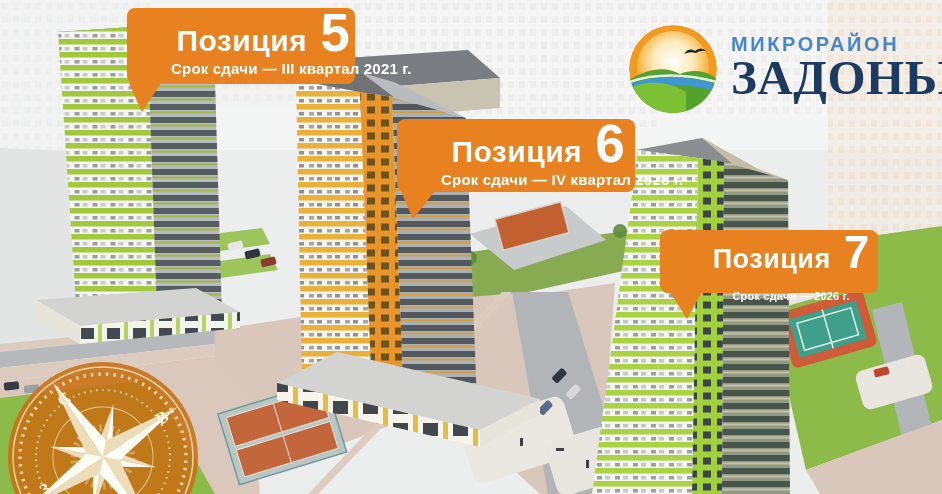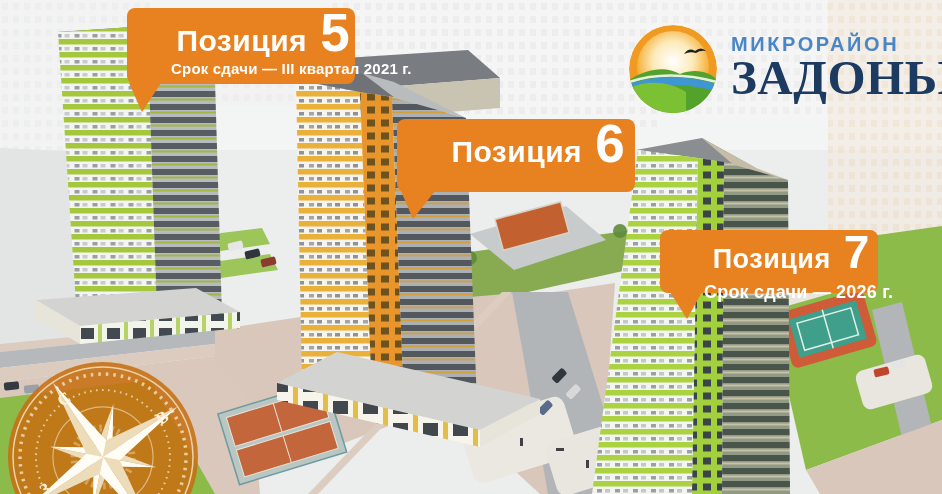--- a/index.html
+++ b/index.html
@@ -13,21 +13,21 @@
   .callout{
     position:absolute;background:#e8811f;color:#fff;border-radius:8px;
     text-align:center;box-sizing:border-box;padding-top:4px;padding-left:44px;
   }
   .co-row{display:flex;justify-content:center;align-items:baseline;line-height:1;}
   .co-title{font-weight:bold;font-size:30px;letter-spacing:.5px;}
   .co-num{font-weight:bold;font-size:53px;margin-left:13px;line-height:.8;}
   .co-sub{font-weight:bold;font-size:15px;margin-top:4px;letter-spacing:.2px;white-space:nowrap;}
   .callout.small .co-title{font-size:27px;}
   .callout.small .co-num{font-size:46px;}
-  .callout.small .co-sub{font-size:18px;margin-top:9px;}
+  .callout.small .co-sub{font-size:11px;margin-top:17px;}
   .co-tail{position:absolute;top:calc(100% - 1px);}
 
   
   .logo{position:absolute;left:628px;top:24px;width:305px;height:100px;display:flex;}
   .logo-emblem{width:90px;height:90px;flex:0 0 auto;}
   .logo-text{margin-left:13px;padding-top:10px;}
   .logo-kicker{
     color:#4a86c6;font-weight:bold;font-size:20px;letter-spacing:2.6px;line-height:1;
   }
   .logo-name{
@@ -316,20 +316,21 @@
     <svg class="co-tail" style="left:2px" width="40" height="30" viewBox="0 0 40 30">
         <polygon points="0,0 32,0 13,29" fill="#e8811f"></polygon>
       </svg>
   </div>
 
   <div class="callout" style="left:397px;top:119px;width:238px;height:73px">
     <div class="co-row">
       <span class="co-title">Позиция</span>
       <span class="co-num">6</span>
     </div>
+    <div class="co-sub">Срок сдачи — IV квартал 2025 г.</div>
     <svg class="co-tail" style="left:4px" width="40" height="29" viewBox="0 0 40 29">
         <polygon points="0,0 34,0 12,28" fill="#e8811f"></polygon>
       </svg>
   </div>
 
   <div class="callout small" style="left:660px;top:230px;width:218px;height:63px">
     <div class="co-row">
       <span class="co-title">Позиция</span>
       <span class="co-num">7</span>
     </div>

